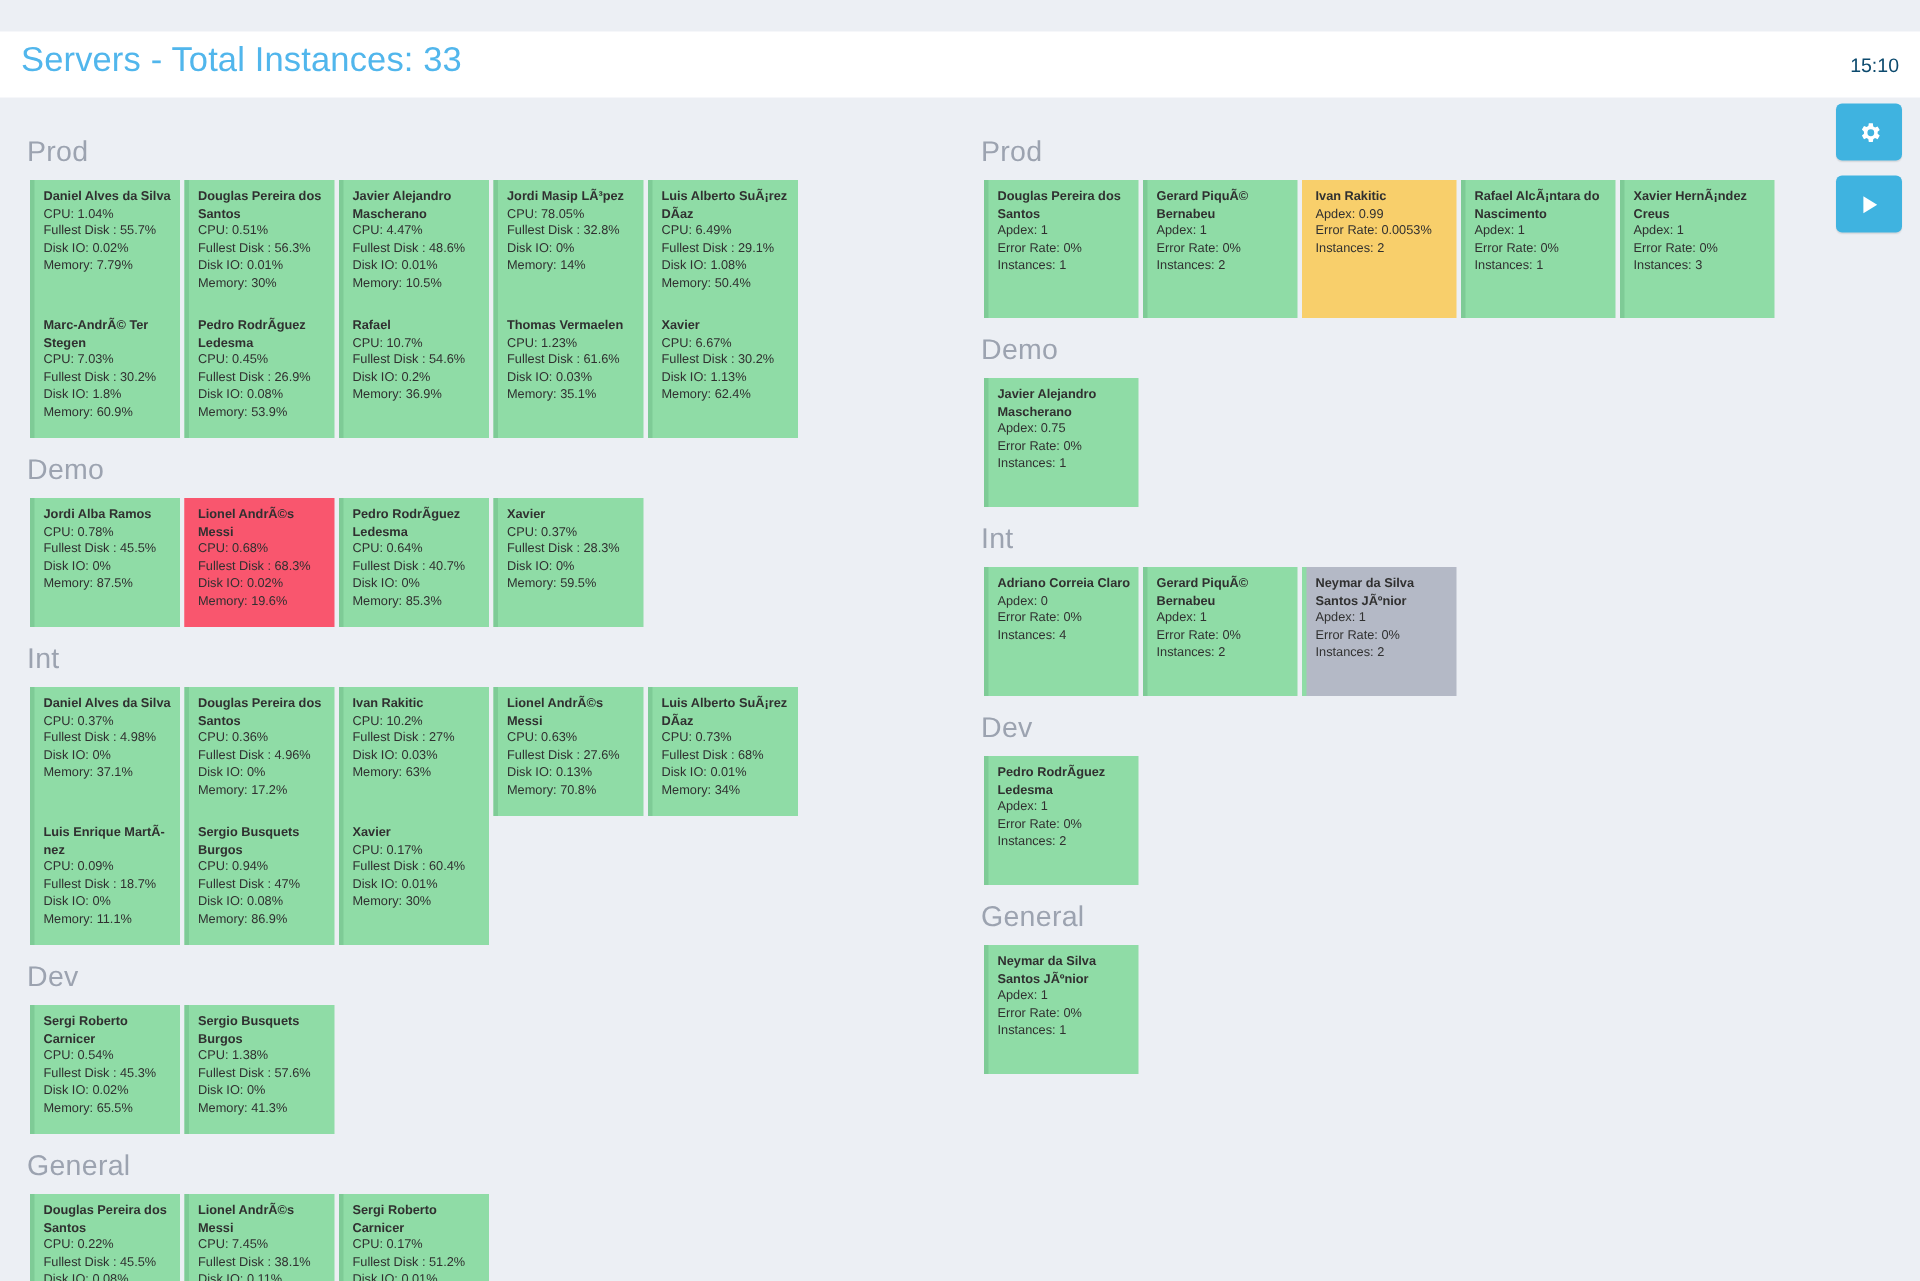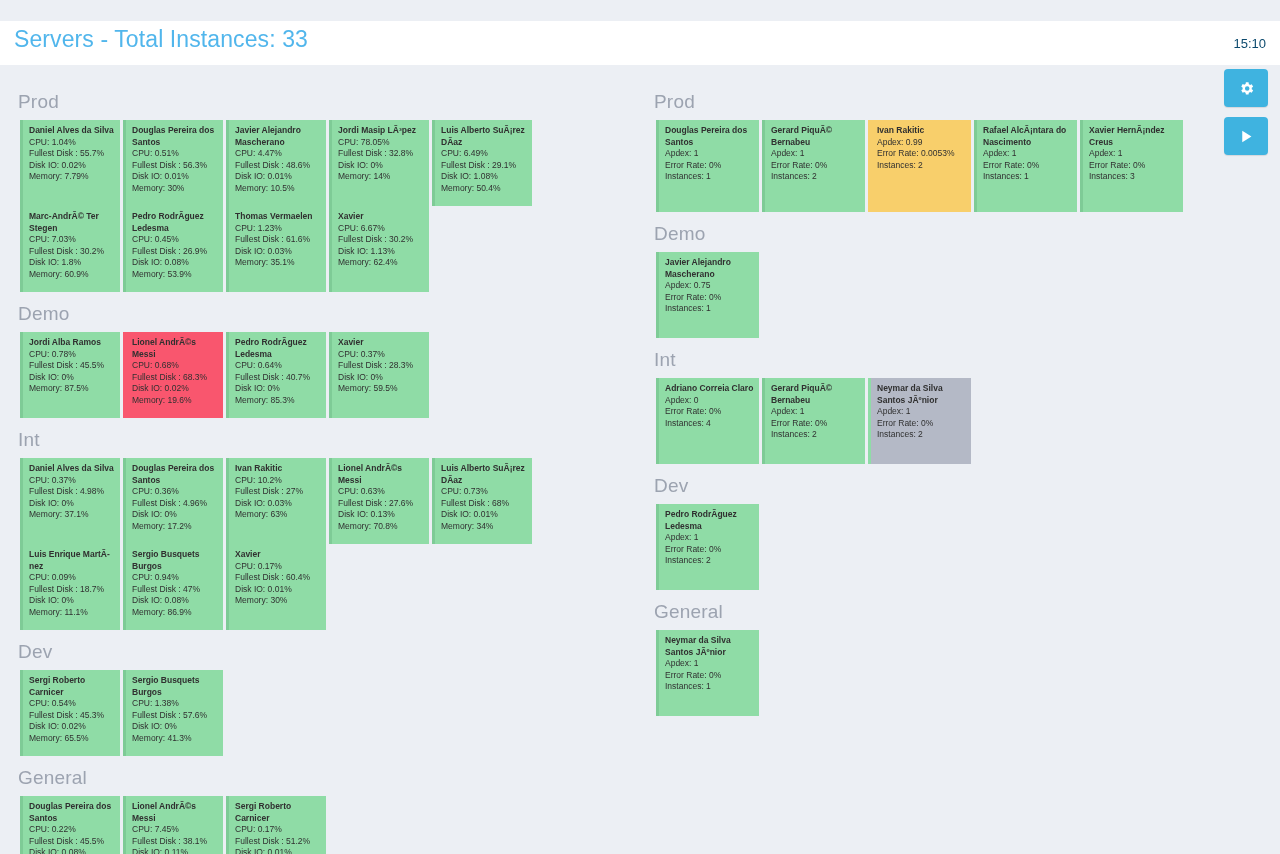--- a/index.html
+++ b/index.html
@@ -196,20 +196,27 @@
             <div class="metric">Memory: 60.9%</div>
           </div>
           <div class="card status-ok">
             <div class="card-name">Pedro RodrÃ­guez Ledesma</div>
             <div class="metric">CPU: 0.45%</div>
             <div class="metric">Fullest Disk : 26.9%</div>
             <div class="metric">Disk IO: 0.08%</div>
             <div class="metric">Memory: 53.9%</div>
           </div>
           <div class="card status-ok">
+            <div class="card-name">Rafael</div>
+            <div class="metric">CPU: 10.7%</div>
+            <div class="metric">Fullest Disk : 54.6%</div>
+            <div class="metric">Disk IO: 0.2%</div>
+            <div class="metric">Memory: 36.9%</div>
+          </div>
+          <div class="card status-ok">
             <div class="card-name">Thomas Vermaelen</div>
             <div class="metric">CPU: 1.23%</div>
             <div class="metric">Fullest Disk : 61.6%</div>
             <div class="metric">Disk IO: 0.03%</div>
             <div class="metric">Memory: 35.1%</div>
           </div>
           <div class="card status-ok">
             <div class="card-name">Xavier</div>
             <div class="metric">CPU: 6.67%</div>
             <div class="metric">Fullest Disk : 30.2%</div>

